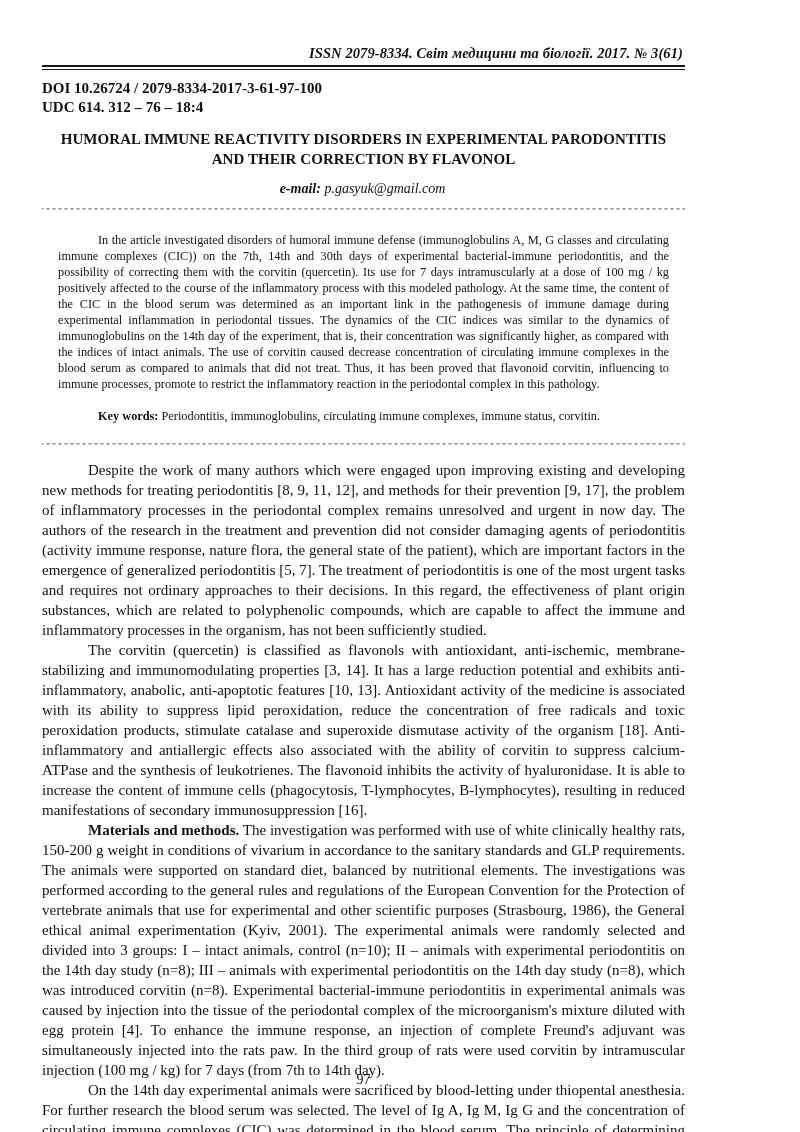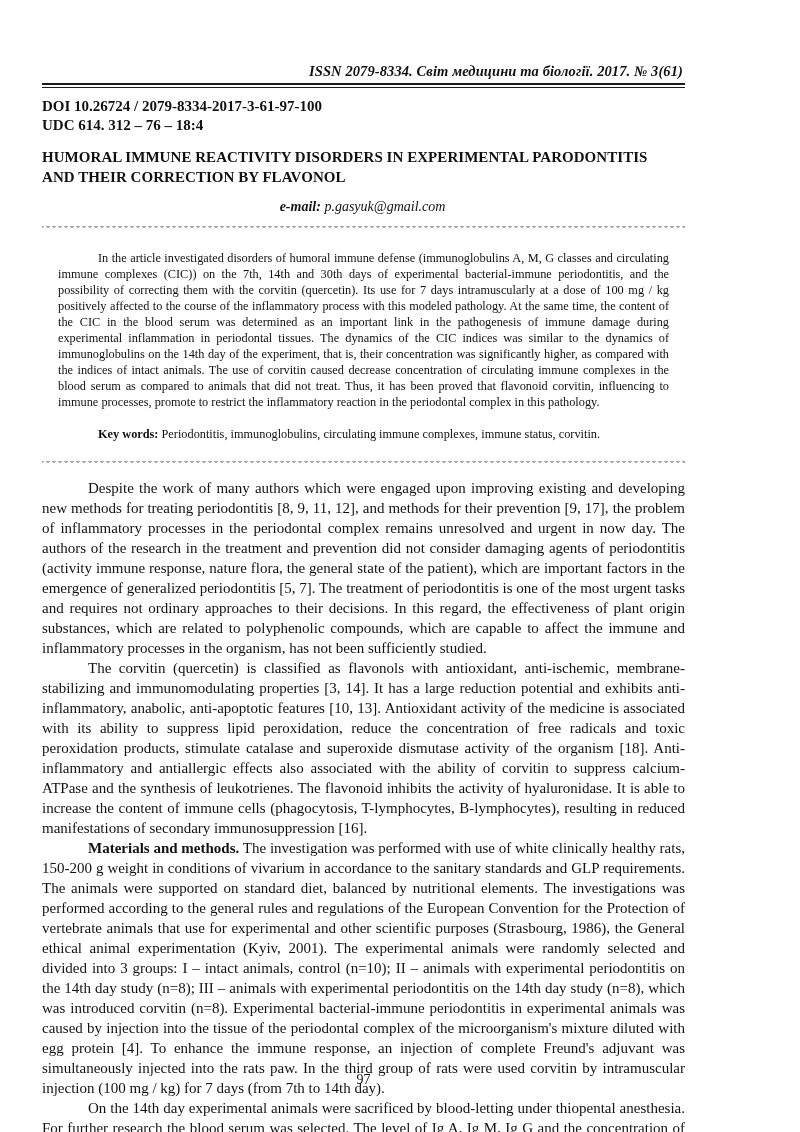--- a/index.html
+++ b/index.html
@@ -12,21 +12,21 @@
     height: 1132px;
     font-family: "Liberation Serif", "DejaVu Serif", serif;
     color: #111111;
     position: relative;
     overflow: hidden;
   }
   .page {
     width: 727px;
     height: 1132px;
     box-sizing: border-box;
-    padding: 64px 42px 0 42px;
+    padding: 46px 42px 0 42px;
     position: relative;
   }
 
   
   .running-head {
     text-align: right;
     font-style: italic;
     font-weight: bold;
     font-size: 14.5px;
     letter-spacing: .1px;
@@ -63,21 +63,21 @@
         rgba(255,255,255,0.85) 0px,
         rgba(255,255,255,0.85) 1px,
         rgba(90,90,90,0.55) 1px,
         rgba(90,90,90,0.55) 2px);
   }
   .authors-band span { display: block; }
 
   
   .article-title {
     margin-top: 13px;
-    text-align: left;
+    text-align: center;
     font-weight: bold;
     font-size: 15px;
     line-height: 1.29;
     letter-spacing: .05px;
   }
   .article-title span { display: block; }
 
   
   .email-line {
     margin-top: 12px;

